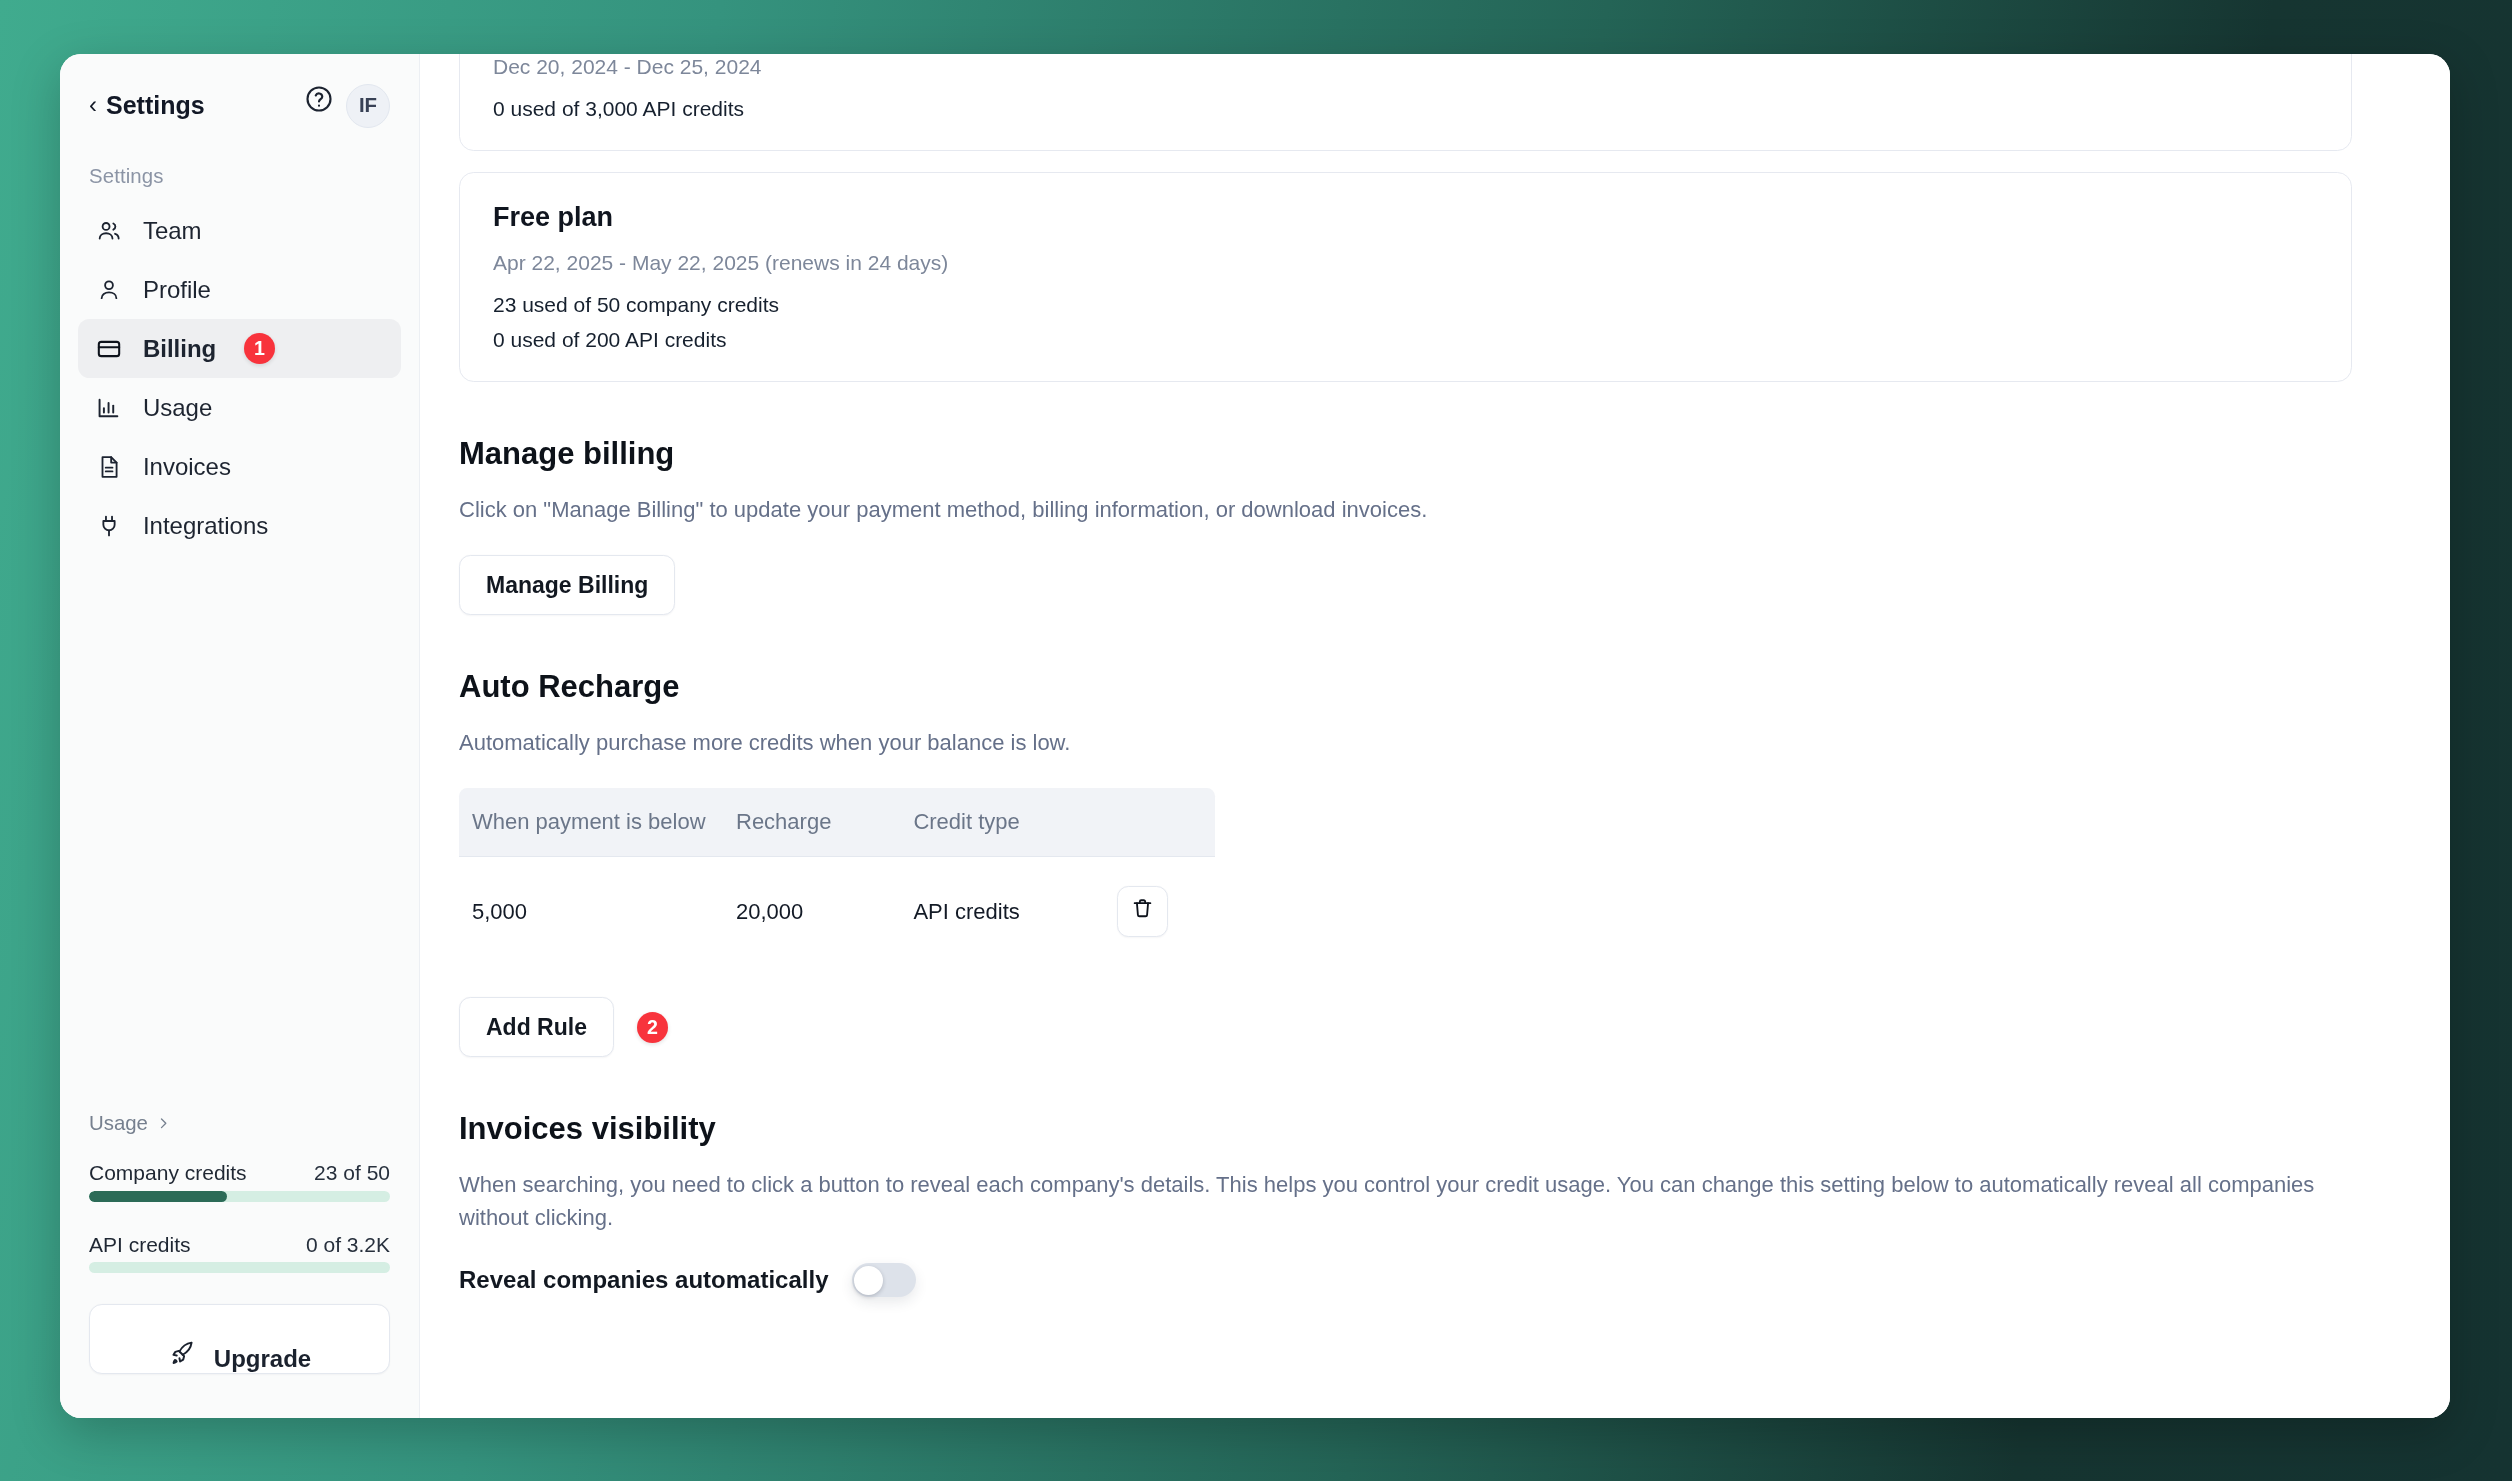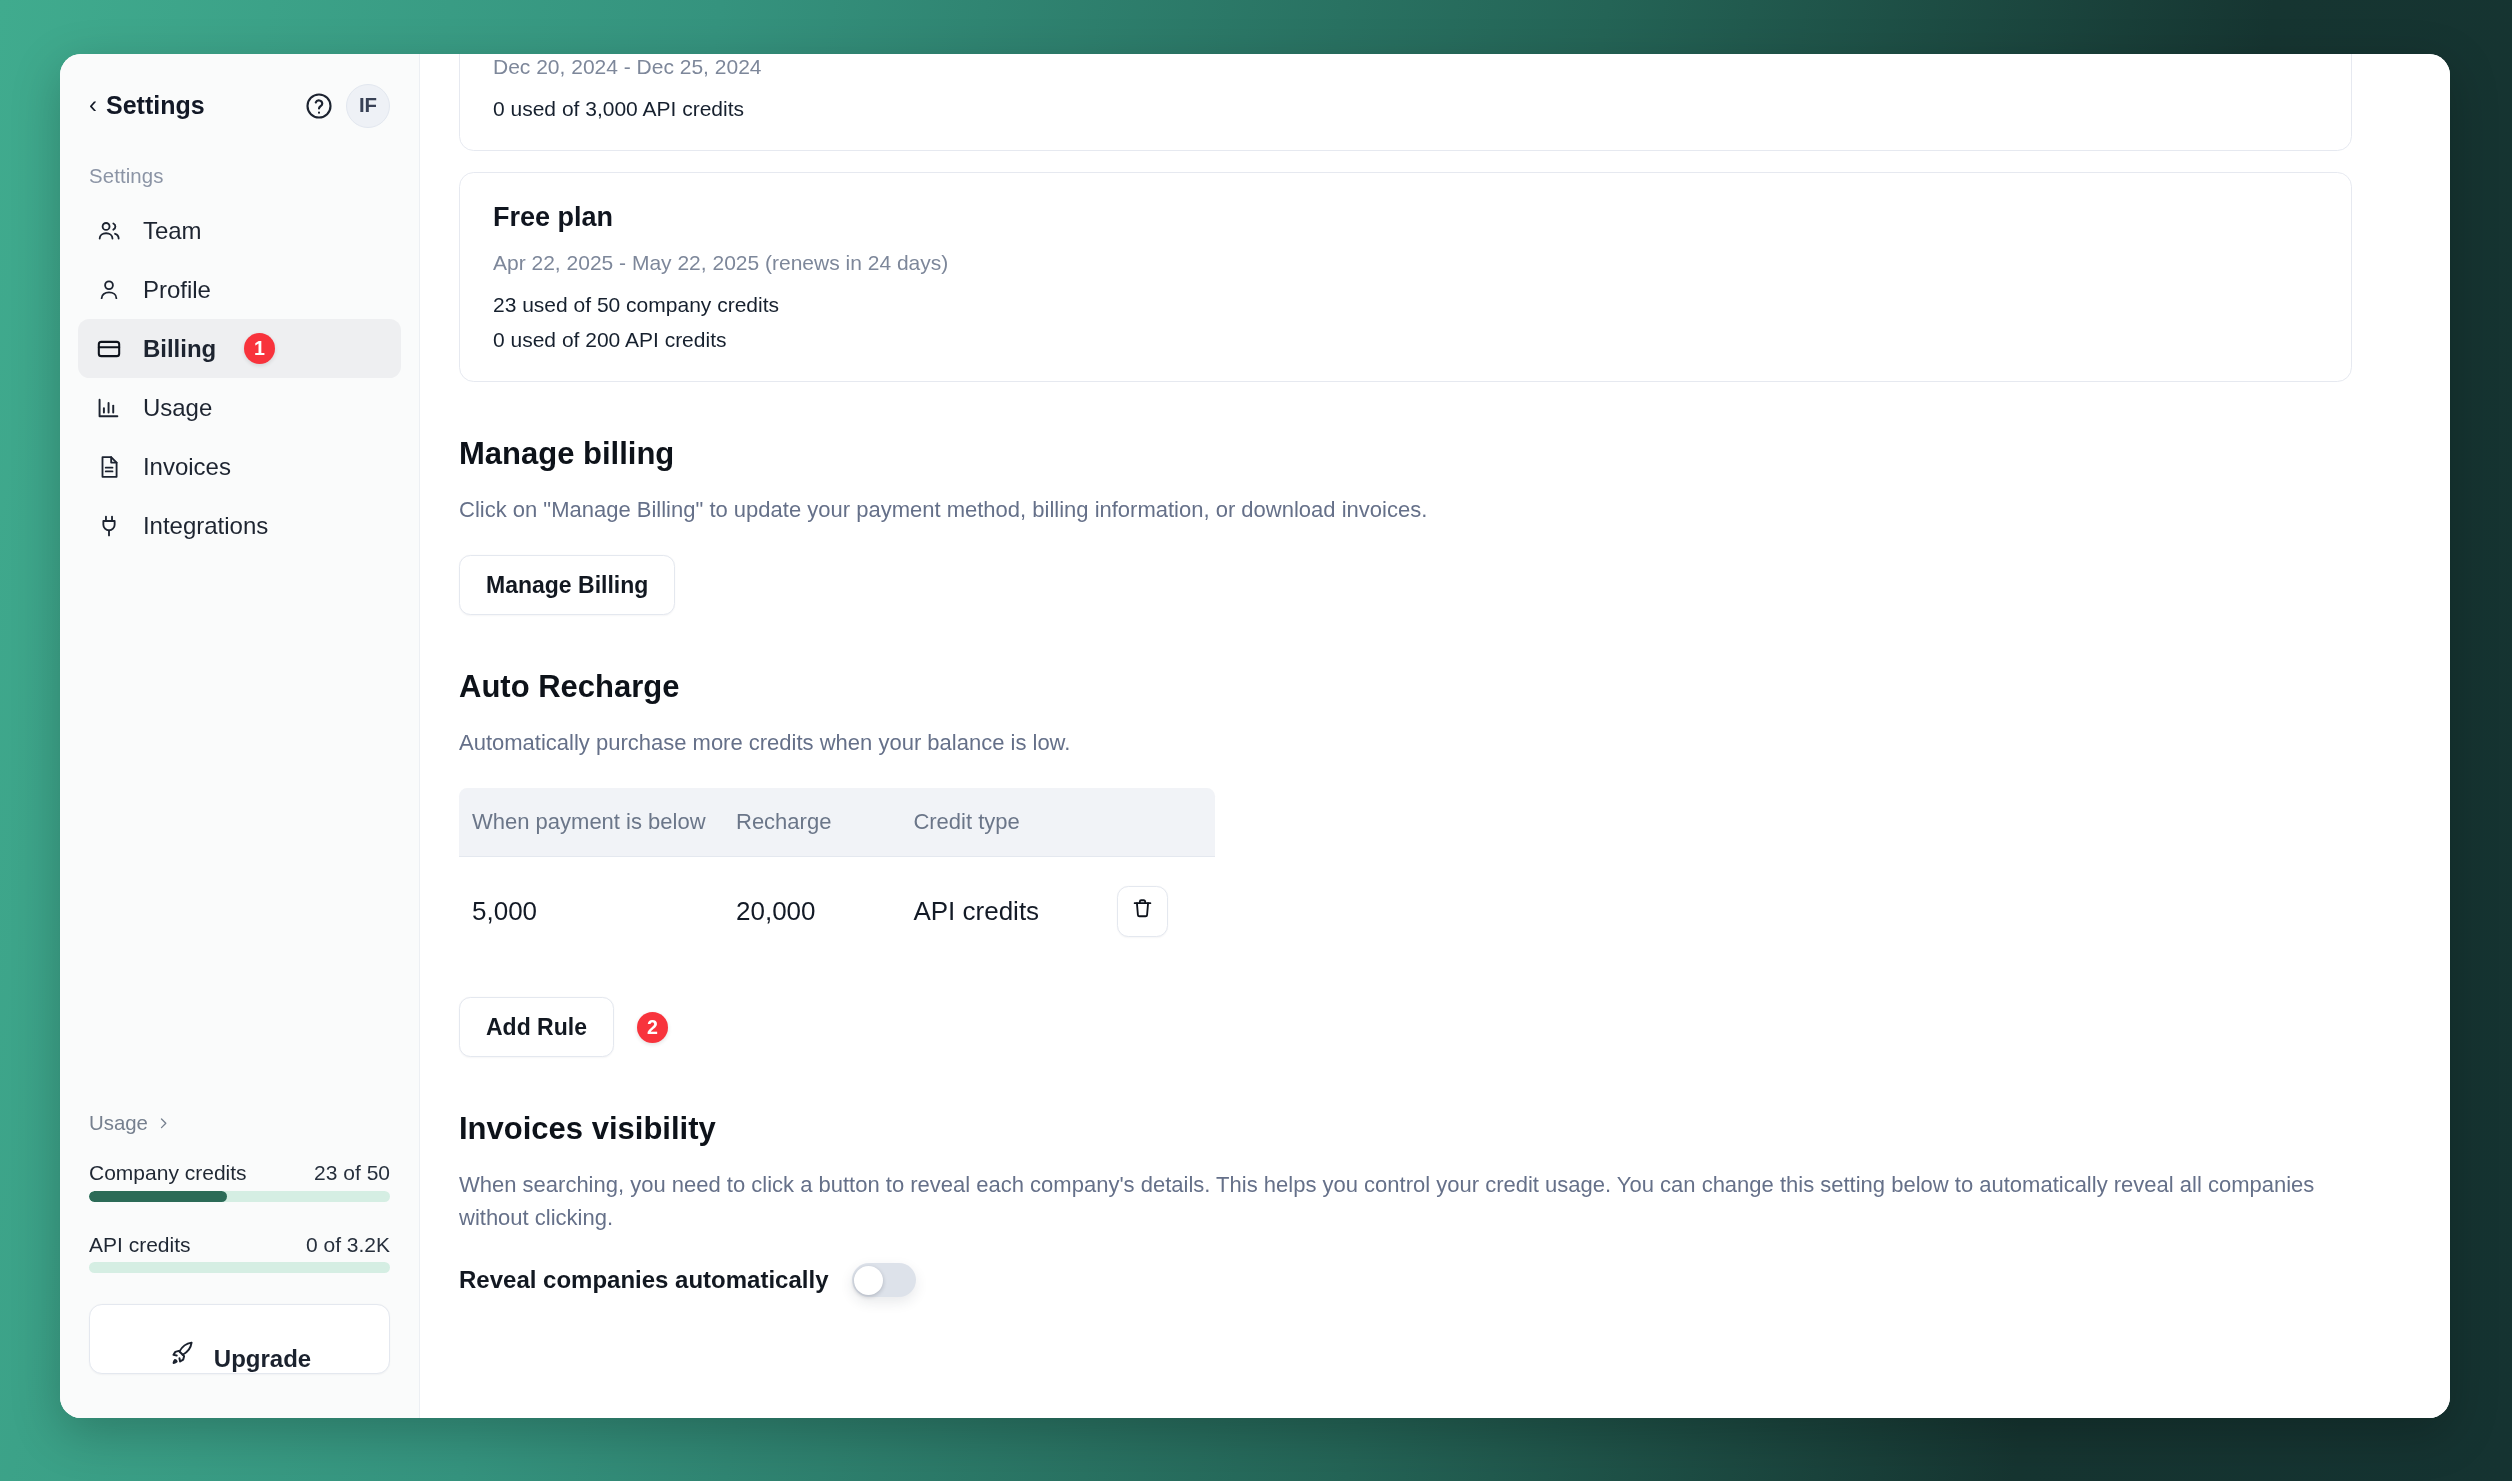--- a/index.html
+++ b/index.html
@@ -44,21 +44,21 @@
     display: flex; align-items: center; gap: 9px;
     font-size: 25px; font-weight: bold; color: #121826;
     cursor: pointer; white-space: nowrap;
   }
   .back-chevron {
     font-size: 24px; font-weight: normal; color: #121826;
     line-height: 1; margin-top: -1.6px;
   }
   .sb-header-right {
     margin-left: auto;
-    display: flex; align-items: center; gap: 12px;
+    display: flex; gap: 12px;
   }
   .help-icon {
     width: 30px; height: 30px; cursor: pointer;
     display: flex; align-items: center; justify-content: center;
   }
   .avatar {
     width: 44px; height: 44px; border-radius: 50%;
     background: #eef1f6; border: 0.8px solid #e2e7ef;
     display: flex; align-items: center; justify-content: center;
     font-size: 20.4px; font-weight: bold; color: #384155;
@@ -187,21 +187,21 @@
   .rule-table thead th {
     background: #f1f3f7;
     font-size: 22px; font-weight: normal; color: #6b7689;
     text-align: left;
     padding: 21px 0 21px 0;
     border-bottom: 0.8px solid #e4e8ef;
   }
   .rule-table thead th:first-child { padding-left: 13px; border-radius: 8.2px 0 0 0; }
   .rule-table thead th:last-child  { border-radius: 0 8.2px 0 0; }
   .rule-table tbody td {
-    font-size: 26px; color: #131a26;
+    font-size: 22px; color: #131a26;
     padding: 29px 0 29px 0;
   }
   .rule-table tbody td:first-child { padding-left: 13px; }
   .col-below   { width: 277px; }
   .col-recharge{ width: 155px; padding-right: 82px !important; }
   .col-type    { width: 204px; }
   .col-action  { width: 98px; }
   .icon-btn {
     width: 51px; height: 51px;
     border: 0.8px solid #e4e8ef; border-radius: 11.4px;

